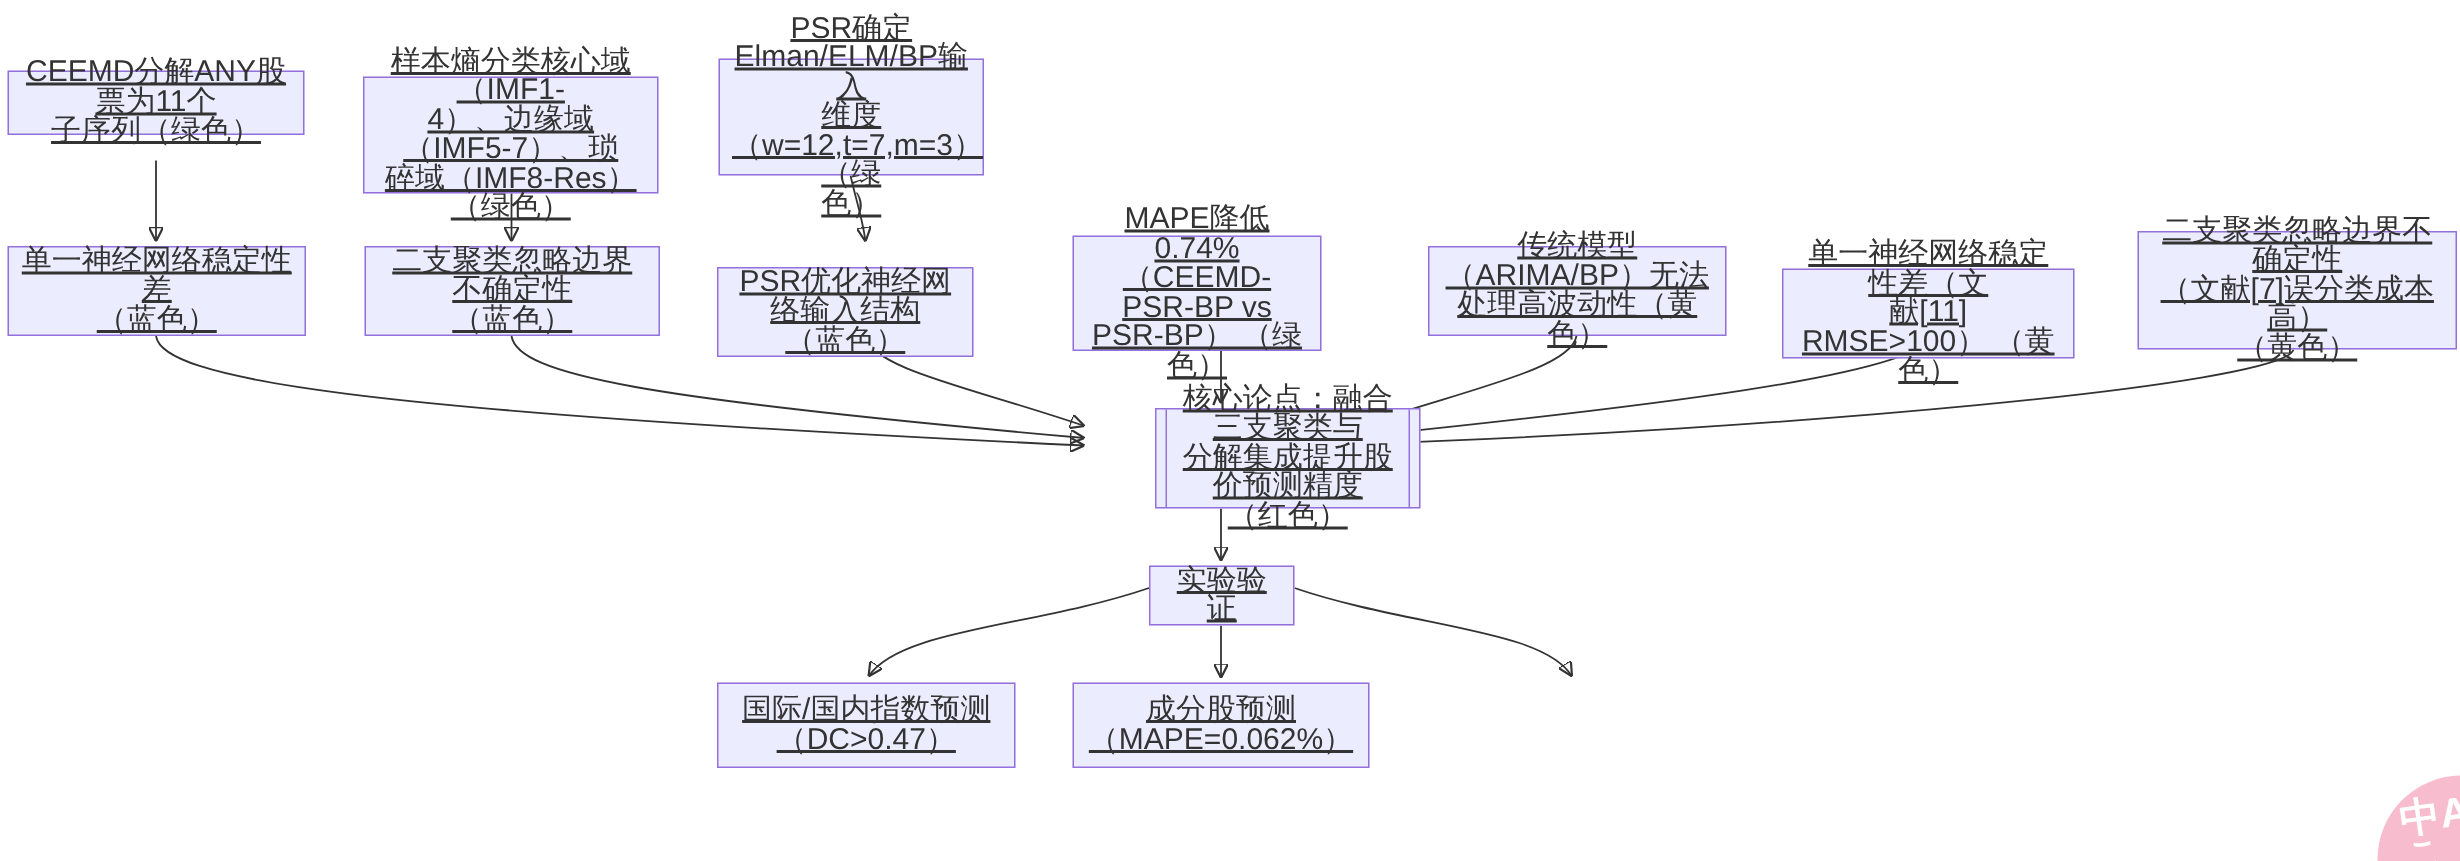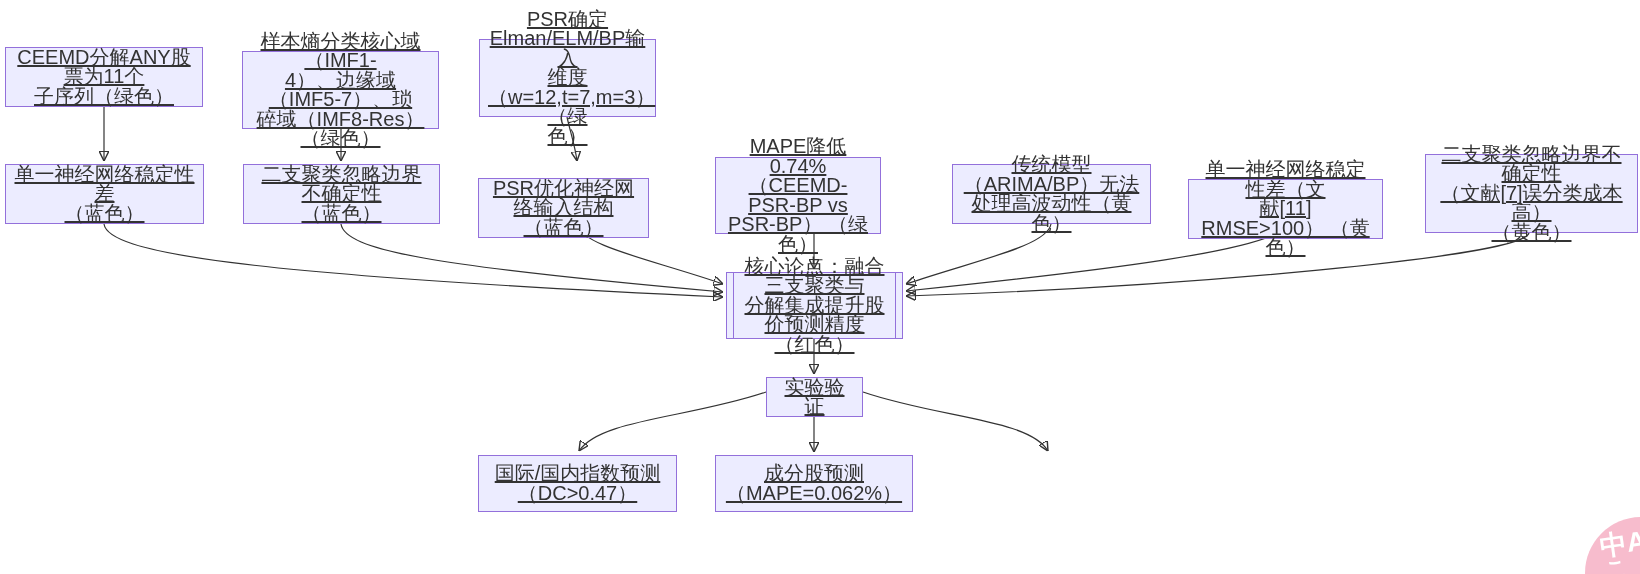--- a/index.html
+++ b/index.html
@@ -20,21 +20,21 @@
   .edges path{stroke:var(--edge);stroke-width:1.2;fill:none;}
   .node{
     position:absolute;box-sizing:border-box;
     background:var(--node-fill);border:1px solid var(--node-border);
     display:flex;align-items:center;justify-content:center;
     color:var(--text);font-size:20px;line-height:19.5px;text-align:center;
     padding:4px 8px;
     text-decoration:underline;
   }
   .node .lbl{white-space:pre-line;display:block;width:100%;}
-  .subroutine{padding:4px 14px;}
+  .subroutine{padding:4px 14px;margin-left:44px;}
   .subroutine::before,.subroutine::after{
     content:"";position:absolute;top:0;bottom:0;width:1px;background:var(--node-border);
   }
   .subroutine::before{left:6px;}
   .subroutine::after{right:6px;}
   .translate-btn{
     position:absolute;left:1585px;top:517px;width:112px;height:112px;
     background:var(--translate-button);border-radius:50%;
     color:var(--translate-text);font-weight:bold;cursor:pointer;
     padding-top:10px;padding-left:16px;box-sizing:border-box;
@@ -63,21 +63,21 @@
     <path d="M577,224 C581,246 650,259 723,284" marker-end="url(#arrow)"></path>
     <path d="M1051,224 C1047,246 980,259 906,284" marker-end="url(#arrow)"></path>
     <path d="M1287,224 C1281,250 1090,272 906,291" marker-end="url(#arrow)"></path>
     <path d="M1529,233 C1523,257 1180,287 906,296" marker-end="url(#arrow)"></path>
     <path d="M814,339 V374" marker-end="url(#arrow)"></path>
     <path d="M814,417 V452" marker-end="url(#arrow)"></path>
     <path d="M766,392 C690,418 600,419 579,451" marker-end="url(#arrow)"></path>
     <path d="M863,392 C939,418 1029,419 1048,451" marker-end="url(#arrow)"></path>
   </svg>
 
-  <div class="node" style="left:5px;top:47px;width:198px;height:60px">
+  <div class="node" style="left:5px;top:47px;width:198px;height:43px">
       <span class="lbl">CEEMD分解ANY股票为11个
 子序列（绿色）</span>
     </div>
   <div class="node" style="left:242px;top:51px;width:197px;height:78px">
       <span class="lbl">样本熵分类核心域（IMF1-
 4）、边缘域（IMF5-7）、琐
 碎域（IMF8-Res） （绿色）</span>
     </div>
   <div class="node" style="left:479px;top:39px;width:177px;height:78px">
       <span class="lbl">PSR确定Elman/ELM/BP输入

